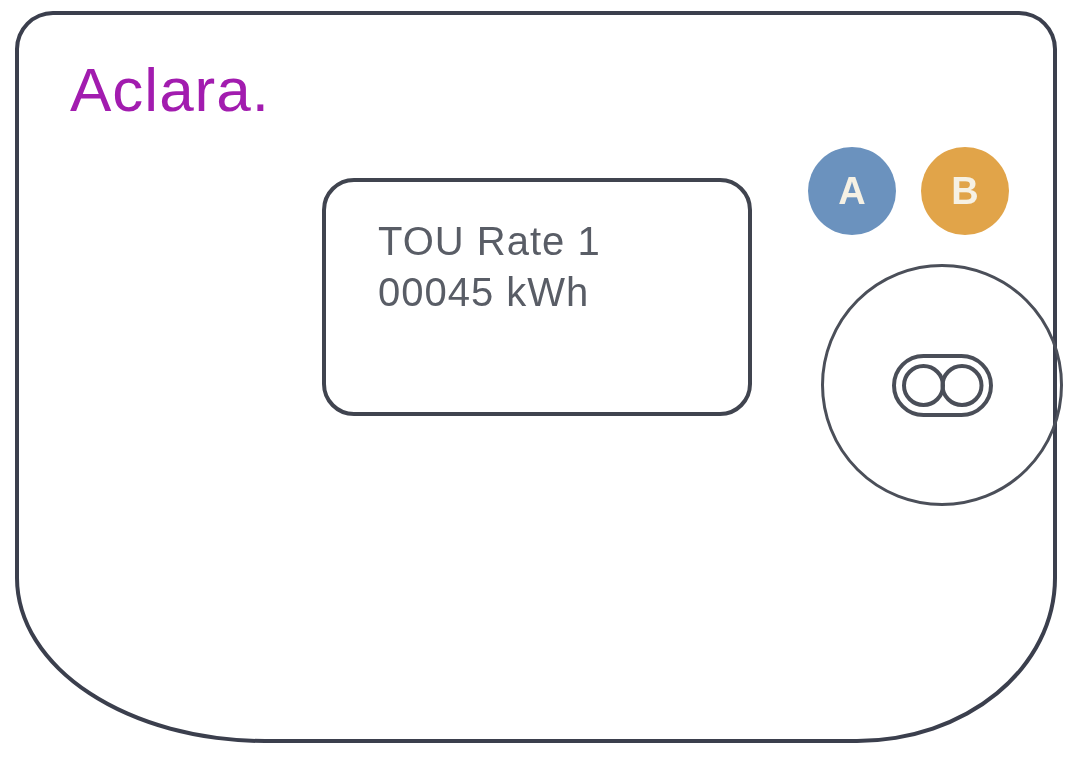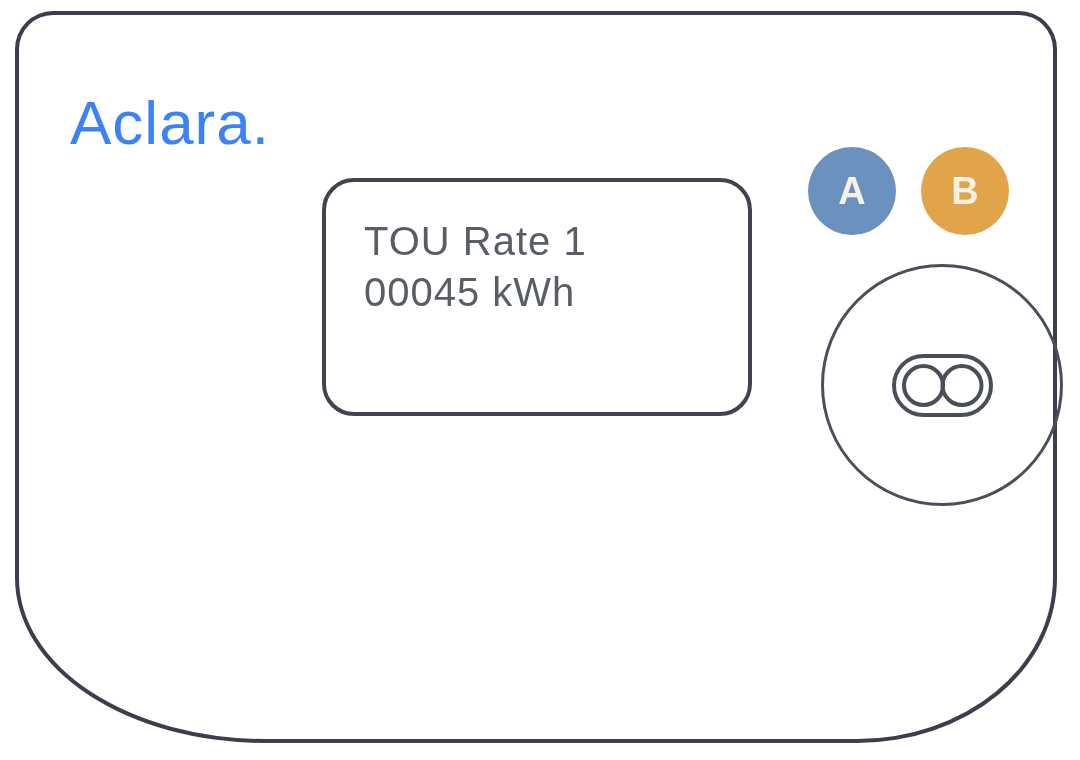--- a/index.html
+++ b/index.html
@@ -27,41 +27,41 @@
     border-radius: 38px 38px 200px 250px / 38px 38px 165px 165px;
     background: transparent;
   }
   .brand {
     position: absolute;
     left: 70px;
     top: 54px;
     font-size: 62px;
     font-weight: 500;
     letter-spacing: 1px;
-    color: #3b82f6;
-    margin-top: 33px;
+    color: #a21caf;
   }
   .lcd {
     position: absolute;
     left: 322px;
     top: 178px;
     width: 430px;
     height: 238px;
     box-sizing: border-box;
     border: 4px solid #40444f;
     border-radius: 32px;
     padding: 34px 0 0 38px;
     background: #ffffff;
   }
   .lcd-line {
     font-size: 40px;
     line-height: 51px;
     letter-spacing: 1px;
     color: #595d66;
     white-space: nowrap;
+    margin-left: 14px;
   }
   .round-btn {
     position: absolute;
     width: 88px;
     height: 88px;
     border-radius: 50%;
     display: flex;
     align-items: center;
     justify-content: center;
     font-size: 38px;

